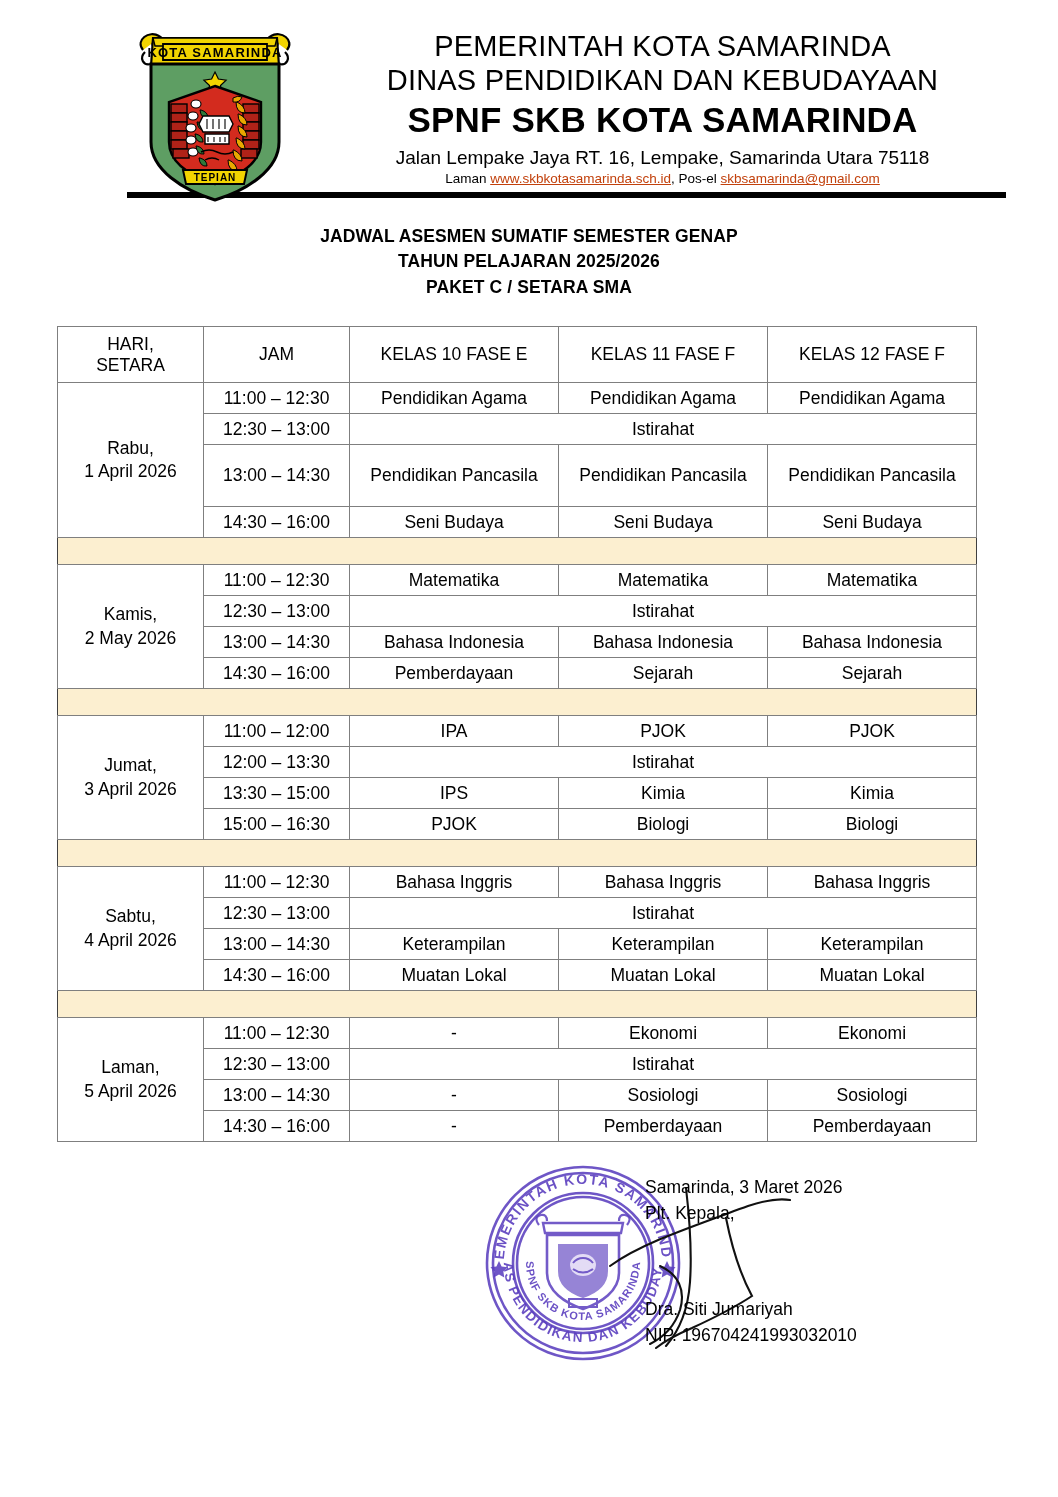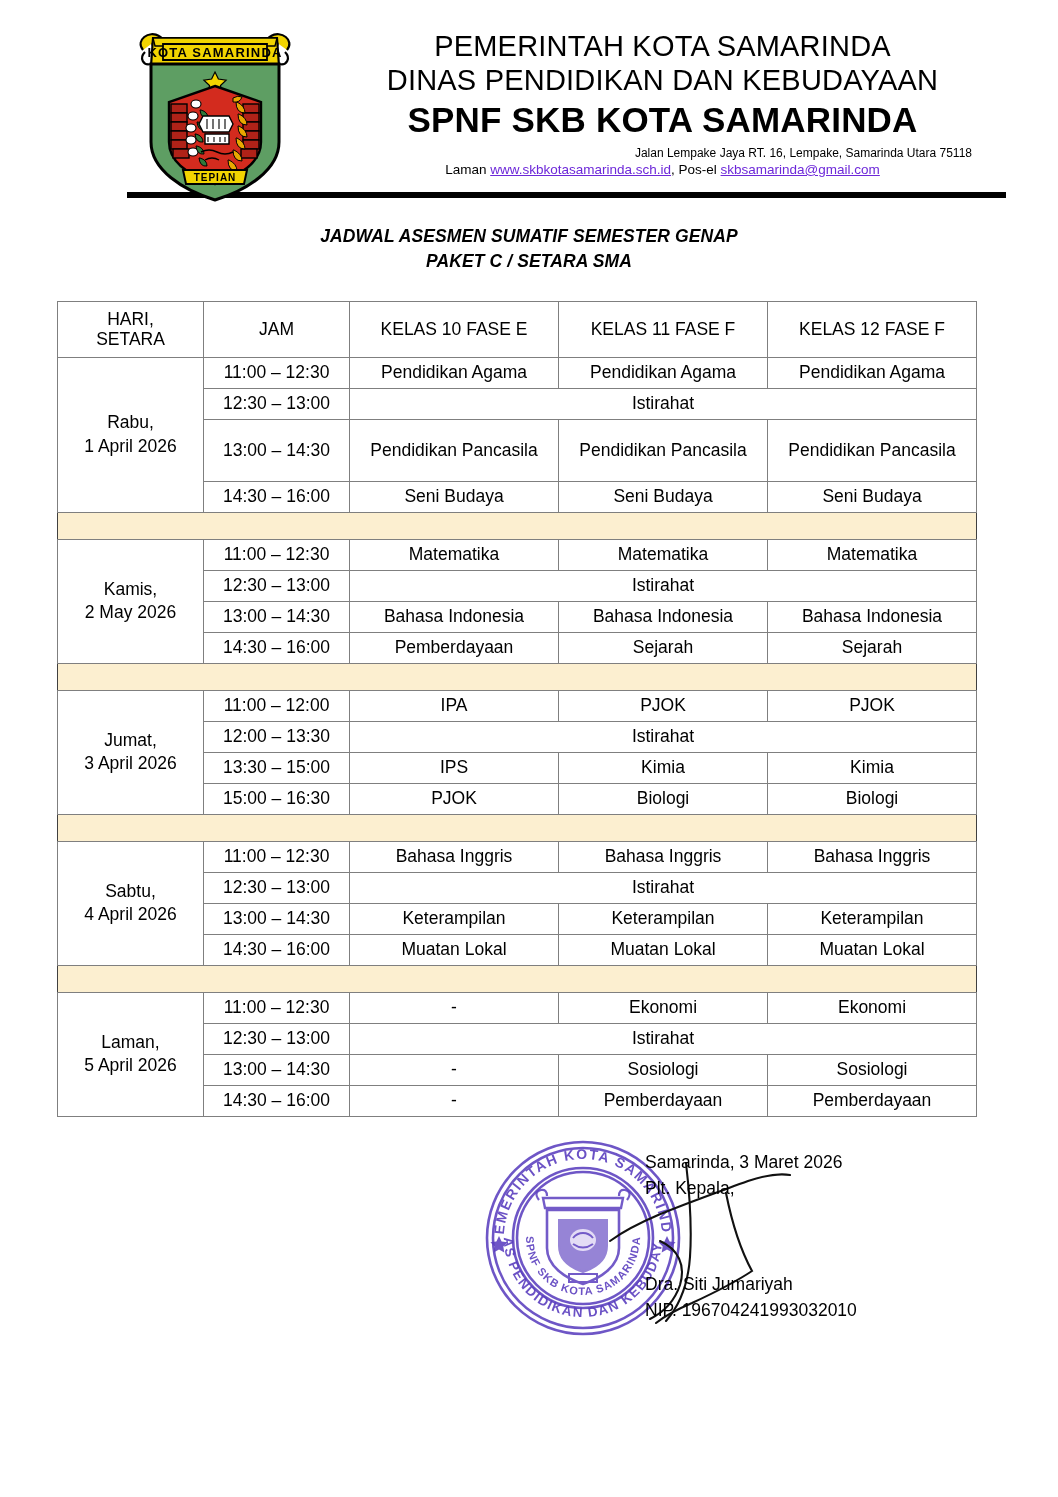--- a/index.html
+++ b/index.html
@@ -53,49 +53,47 @@
   }
   .lh-line3 {
     font-size: 35px;
     font-weight: bold;
     line-height: 1.2;
     letter-spacing: .2px;
     margin-top: 1px;
     white-space: nowrap;
   }
   .lh-addr {
-    font-size: 12px;
+    font-size: 19px;
     line-height: 1.35;
     margin-top: 4px;
-    text-align: right;
   }
   .lh-contact {
     font-size: 13.5px;
     line-height: 1.35;
   }
   .lh-contact a, .lnk {
-    color: #6d28d9;
+    color: #c2410c;
     text-decoration: underline;
   }
 
   .rule {
     height: 6px;
     background: #000;
     margin: 6px 52px 0 127px;
   }
 
   
   .doc-title {
     text-align: center;
     margin-top: 26px;
     font-weight: bold;
     font-size: 17.5px;
     line-height: 1.45;
     letter-spacing: .1px;
-    font-style: italic;
   }
 
   
   .table-wrap {
     margin: 26px 0 0 57px;
     width: 919px;
   }
   table.sched {
     border-collapse: collapse;
     width: 919px;
@@ -282,20 +280,21 @@
     <div class="lh-contact">
       <span>Laman </span><a class="lnk" href="#">www.skbkotasamarinda.sch.id</a><span>, Pos-el </span><a class="lnk" href="#">skbsamarinda@gmail.com</a>
     </div>
   </div>
 </div>
 
 <div class="rule"></div>
 
 <div class="doc-title">
   <div>JADWAL ASESMEN SUMATIF SEMESTER GENAP</div>
+  <div>TAHUN PELAJARAN 2025/2026</div>
   <div>PAKET C / SETARA SMA</div>
 </div>
 
 <div class="table-wrap">
   <table class="sched">
     <colgroup>
       <col class="c-hari">
         <col class="c-jam">
         <col class="c-k10">
         <col class="c-k11">

